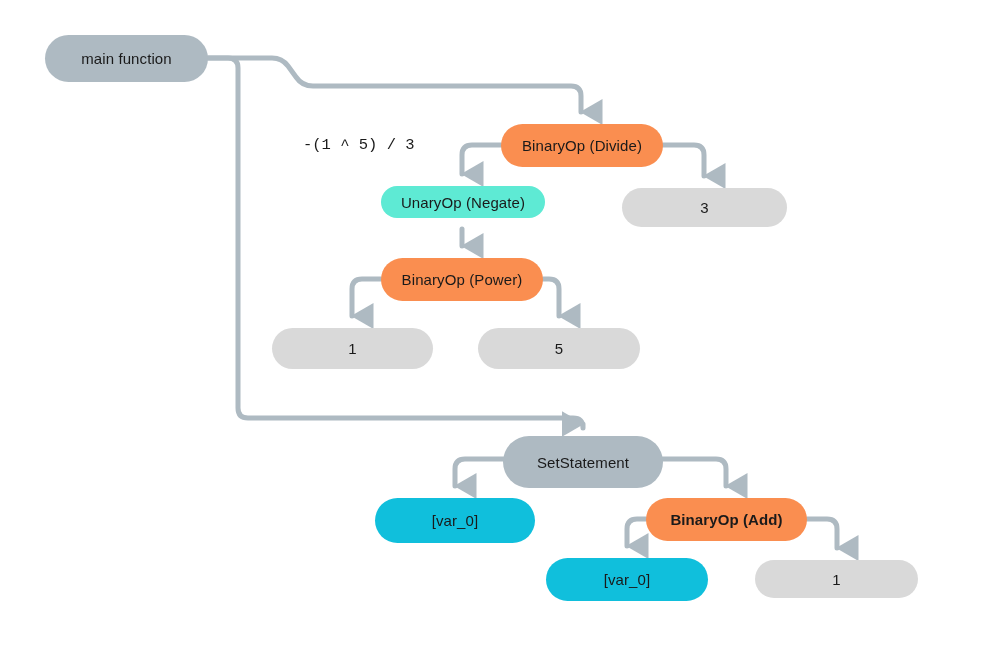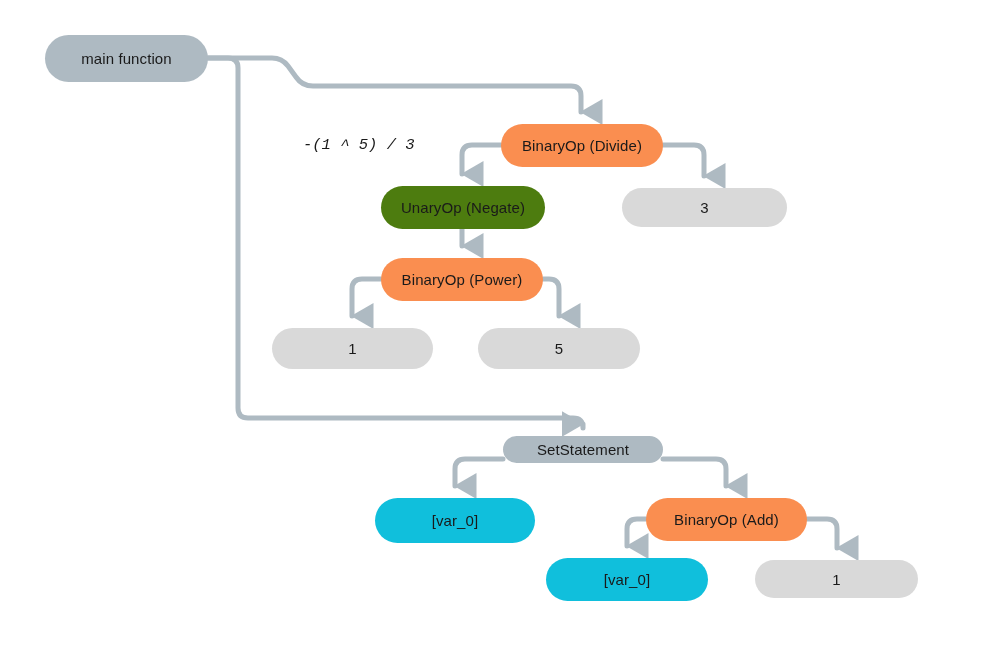--- a/index.html
+++ b/index.html
@@ -41,21 +41,20 @@
     z-index: 3;
   }
   .code-label {
     position: absolute;
     font-family: "Liberation Mono", "DejaVu Sans Mono", monospace;
     font-size: 15.5px;
     color: #1a1a1a;
     white-space: pre;
     letter-spacing: 0px;
     z-index: 2;
-    font-style: italic;
   }
 </style>
 </head>
 <body style="background: rgb(255, 255, 255);">
 
 <div id="canvas">
 
   <svg id="edge-layer" viewBox="0 0 1007 666" width="1007" height="666" xmlns="http://www.w3.org/2000/svg">
     <defs>
       <marker id="arrowhead" markerWidth="5.2" markerHeight="4.6" refX="2.6" refY="4.3" orient="auto" markerUnits="strokeWidth">
@@ -90,49 +89,49 @@
   </svg>
 
   <div class="node" style="left: 45px; top: 35px; width: 163px; height: 47px; background: rgb(174, 186, 194);">
     <span>main function</span>
   </div>
 
   <div class="node" style="left: 501px; top: 124px; width: 162px; height: 43px; background: rgb(250, 142, 80);">
     <span>BinaryOp (Divide)</span>
   </div>
 
-  <div class="node" style="left: 381px; top: 186px; width: 164px; height: 43px; background: #4d7c0f; justify-content: center;">
+  <div class="node" style="left: 381px; top: 186px; width: 164px; height: 32px; background: #5eead4; justify-content: center;">
     <span>UnaryOp (Negate)</span>
   </div>
 
   <div class="node" style="left: 622px; top: 188px; width: 165px; height: 39px; background: rgb(217, 217, 217);">
     <span>3</span>
   </div>
 
   <div class="node" style="left: 381px; top: 258px; width: 162px; height: 43px; background: rgb(250, 142, 80); text-align: center;">
     <span>BinaryOp (Power)</span>
   </div>
 
   <div class="node" style="left: 272px; top: 328px; width: 161px; height: 41px; background: rgb(217, 217, 217);">
     <span>1</span>
   </div>
 
   <div class="node" style="left: 478px; top: 328px; width: 162px; height: 41px; background: rgb(217, 217, 217);">
     <span>5</span>
   </div>
 
-  <div class="node" style="left: 503px; top: 436px; width: 160px; height: 27px; background: rgb(174, 186, 194);">
+  <div class="node" style="left: 503px; top: 436px; width: 160px; height: 52px; background: rgb(174, 186, 194);">
     <span>SetStatement</span>
   </div>
 
   <div class="node" style="left: 375px; top: 498px; width: 160px; height: 45px; background: rgb(16, 191, 220);">
     <span>[var_0]</span>
   </div>
 
-  <div class="node" style="left: 646px; top: 498px; width: 161px; height: 43px; background: rgb(250, 142, 80);">
+  <div class="node" style="left: 646px; top: 498px; width: 161px; height: 43px; background: rgb(250, 142, 80); font-weight: bold;">
     <span>BinaryOp (Add)</span>
   </div>
 
   <div class="node" style="left: 546px; top: 558px; width: 162px; height: 43px; background: rgb(16, 191, 220);">
     <span>[var_0]</span>
   </div>
 
   <div class="node" style="left: 755px; top: 560px; width: 163px; height: 38px; background: rgb(217, 217, 217);">
     <span>1</span>
   </div>

